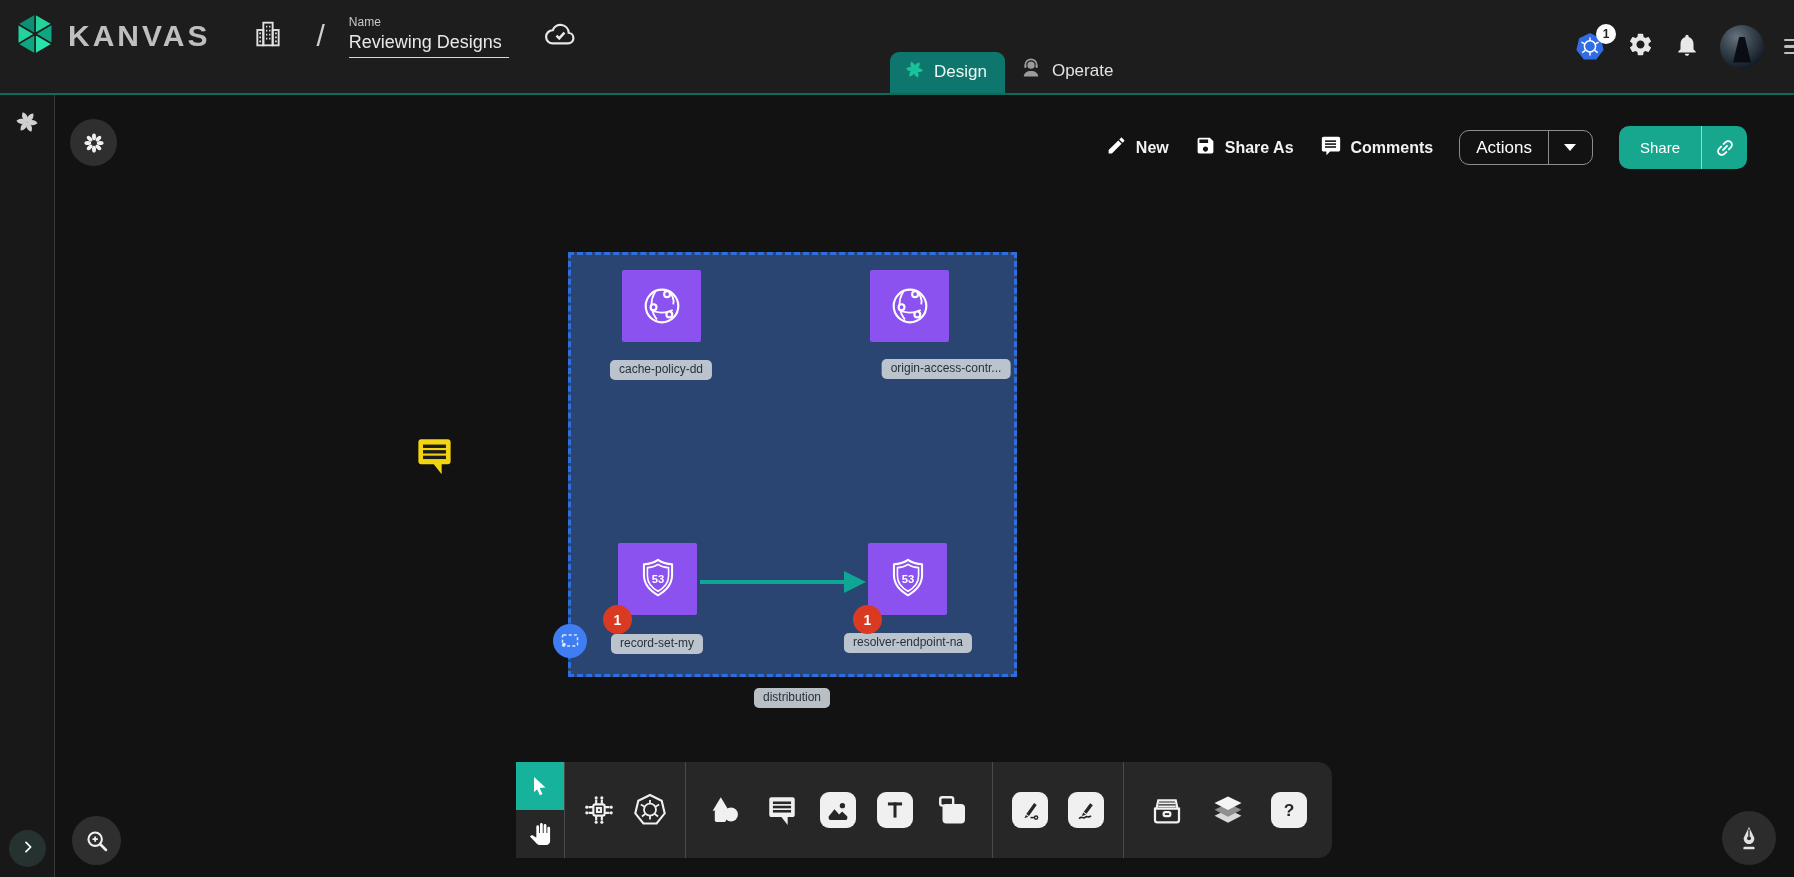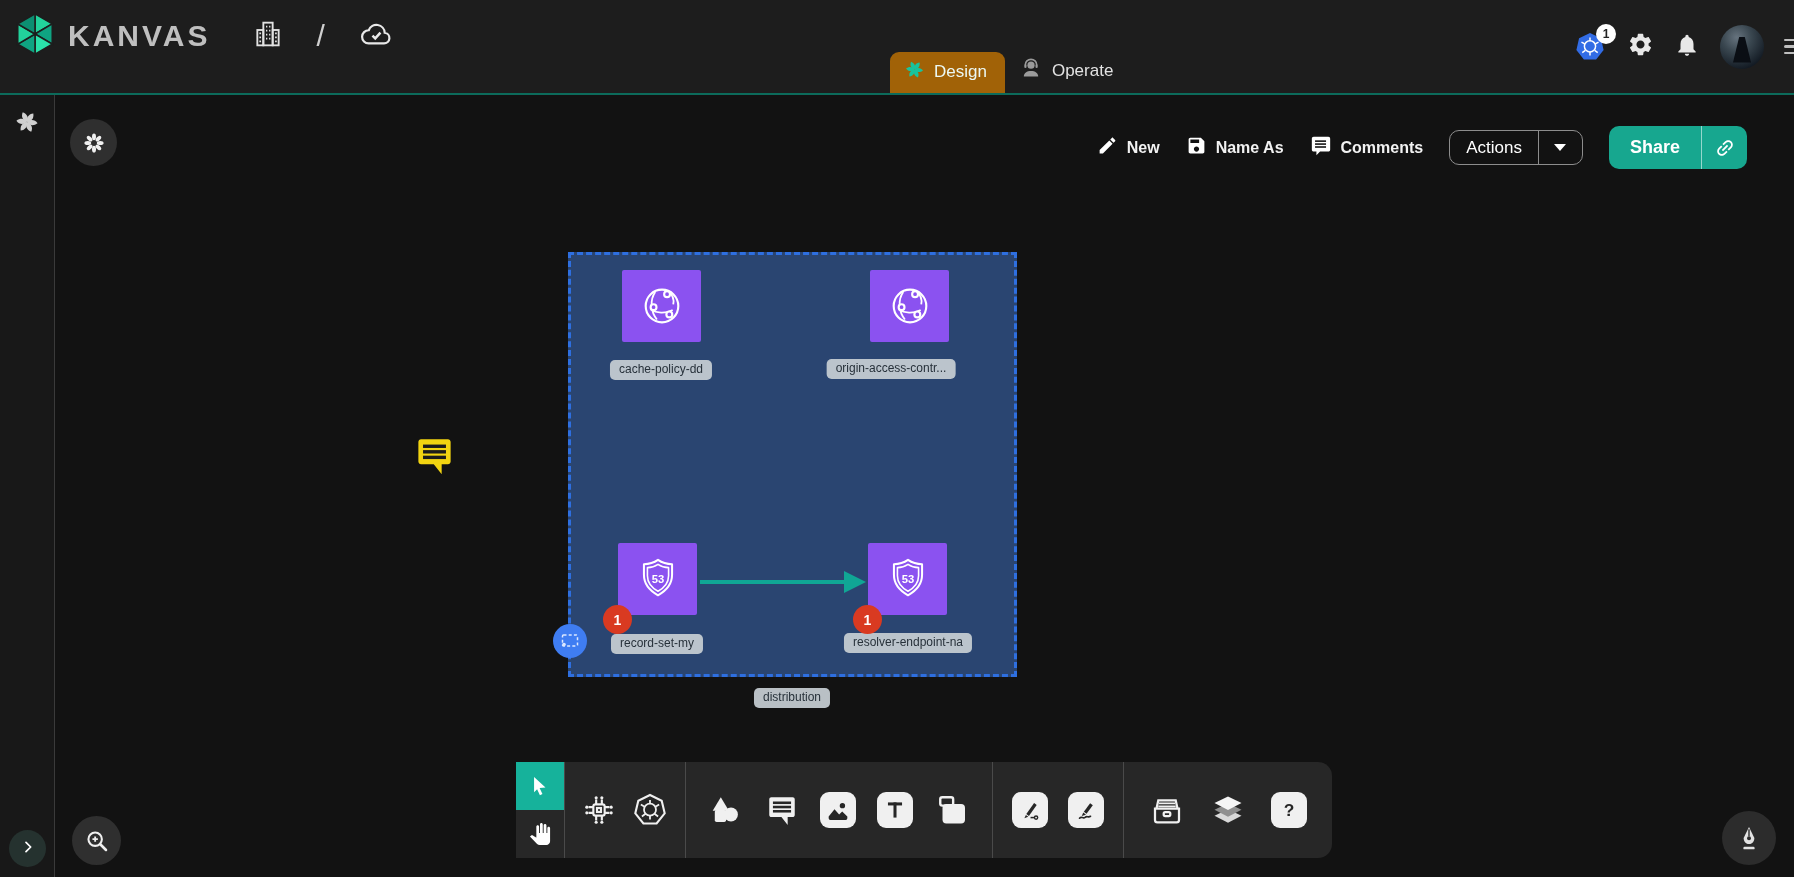--- a/index.html
+++ b/index.html
@@ -16,21 +16,21 @@
   .crumb-sep { color:#cfcfcf; font-size:30px; font-weight:300; margin-left:16px; }
   .name-block { margin-left:8px; display:flex; flex-direction:column; }
   .name-label { font-size:12px; color:#c9c9c9; margin-bottom:2px; }
   .name-input { width:160px; background:transparent; border:none; outline:none;
                 border-bottom:1px solid #d8d8d8; color:#e8e8e8; font-size:18px;
                 font-family:"Liberation Sans",sans-serif; padding:1px 0 4px 0; }
   .cloud-wrap { margin-left:18px; }
 
   .tabs { position:absolute; left:890px; bottom:0; display:flex; align-items:flex-end; }
   .tab { display:flex; align-items:center; gap:9px; padding:7px 18px 8px 14px; font-size:17px; color:#e2e2e2; cursor:pointer; }
-  .tab.active { background:#a16207; border-radius:9px 9px 0 0; color:#ecf8f3; }
+  .tab.active { background:#0f766e; border-radius:9px 9px 0 0; color:#ecf8f3; }
 
   .hright { position:absolute; right:6px; top:0; height:93px; display:flex; align-items:center; gap:20px; }
   .k8s-wrap { position:relative; width:34px; height:32px; }
   .notif-badge { position:absolute; right:-9px; top:-7px; width:20px; height:20px; border-radius:50%;
                  background:#fff; color:#222; font-size:12px; font-weight:700;
                  display:flex; align-items:center; justify-content:center; }
   .avatar { width:44px; height:44px; border-radius:50%;
             background:radial-gradient(circle at 38% 28%, #66737e 0%, #3a4750 35%, #151d26 75%, #05070c 100%);
             overflow:hidden; position:relative; }
   .avatar::after{ content:""; position:absolute; left:13px; top:12px; width:18px; height:26px;
@@ -50,21 +50,21 @@
   .ct-item { display:flex; align-items:center; gap:9px; color:#f2f2f2; font-size:16px; font-weight:600; cursor:pointer; }
   .actions-btn { display:flex; align-items:center; height:35px; border:1.5px solid #8d8d8d;
                  border-radius:10px; overflow:hidden; color:#fff; cursor:pointer; }
   .actions-label { padding:0 16px; font-size:17px; }
   .actions-caret { width:44px; height:100%; display:flex; align-items:center; justify-content:center;
                    border-left:1px solid #8d8d8d; }
   .caret-down { width:0; height:0; border-left:6px solid transparent; border-right:6px solid transparent;
                 border-top:7px solid #fff; }
   .share-btn { display:flex; align-items:center; height:43px; border-radius:10px; overflow:hidden;
                background:#17a78f; color:#fff; cursor:pointer; }
-  .share-label { padding:0 21px; font-size:18px; font-weight:700; }
+  .share-label { padding:0 21px; font-size:15px; font-weight:400; }
   .share-link { width:46px; height:100%; display:flex; align-items:center; justify-content:center;
                 border-left:1px solid rgba(255,255,255,.55); }
 
   
   .group-box { position:absolute; left:568px; top:252px; width:449px; height:425px;
                background:#2a4571; border:3px dashed #2e6fe0; z-index:5; }
   .group-handle { position:absolute; left:553px; top:624px; width:34px; height:34px; border-radius:50%;
                   background:#3f7df2; display:flex; align-items:center; justify-content:center; z-index:8; cursor:pointer; }
   .node { position:absolute; width:79px; height:72px; background:#8b52f0; border-radius:2px;
           display:flex; align-items:center; justify-content:center; z-index:7; cursor:pointer; }
@@ -121,20 +121,24 @@
       <span style="margin-left:26px;">
         <svg width="32" height="32" viewBox="0 0 24 24" fill="none" stroke="#e2e2e2" stroke-width="1.4">
           <rect x="8.5" y="3.5" width="7" height="17"></rect>
           <rect x="4" y="9" width="4.5" height="11.5"></rect>
           <rect x="15.5" y="9" width="4.5" height="11.5"></rect>
           <path d="M10.5 6.5h1M12.8 6.5h1M10.5 9.5h1M12.8 9.5h1M10.5 12.5h1M12.8 12.5h1M10.5 15.5h1M12.8 15.5h1" stroke-width="1.2"></path>
           <path d="M5.5 11.5h1.3M5.5 14.5h1.3M5.5 17.5h1.3M17.3 11.5h1.3M17.3 14.5h1.3M17.3 17.5h1.3" stroke-width="1.2"></path>
         </svg>
       </span>
       <span class="crumb-sep">/</span>
+      <div class="name-block">
+        <span class="name-label">Name</span>
+        <input class="name-input" type="text" value="Reviewing Designs" style="">
+      </div>
       <span class="cloud-wrap">
         <svg width="33" height="33" viewBox="0 0 24 24" fill="none" stroke="#e8e8e8" stroke-width="1.6">
           <path d="M7 18.5h11.2a3.9 3.9 0 0 0 .5-7.77A6 6 0 0 0 7.1 8.9 4.6 4.6 0 0 0 7 18.5z"></path>
           <path d="M9.8 12.8l2 2 3.8-4.2" stroke-width="1.8"></path>
         </svg>
       </span>
     </div>
 
     <div class="tabs">
       <div class="tab active">
@@ -222,21 +226,21 @@
         </svg>
       </span>
       <span>New</span>
     </div>
     <div class="ct-item">
       <span>
         <svg width="21" height="21" viewBox="0 0 24 24" fill="#fff">
           <path d="M17 3H5c-1.11 0-2 .9-2 2v14c0 1.1.89 2 2 2h14c1.1 0 2-.9 2-2V7l-4-4zm-5 16c-1.66 0-3-1.34-3-3s1.34-3 3-3 3 1.34 3 3-1.34 3-3 3zm3-10H5V5h10v4z"></path>
         </svg>
       </span>
-      <span>Name As</span>
+      <span>Share As</span>
     </div>
     <div class="ct-item">
       <span>
         <svg width="22" height="22" viewBox="0 0 24 24">
           <path d="M20 2H4c-1.1 0-2 .9-2 2v12c0 1.1.9 2 2 2h3v4l4-4h9c1.1 0 2-.9 2-2V4c0-1.1-.9-2-2-2z" fill="#fff"></path>
           <rect x="5.5" y="5.8" width="12" height="1.8" fill="#1d1d1d"></rect>
           <rect x="5.5" y="9" width="12" height="1.8" fill="#1d1d1d"></rect>
           <rect x="5.5" y="12.2" width="12" height="1.8" fill="#1d1d1d"></rect>
         </svg>
       </span>
@@ -299,21 +303,21 @@
     </svg>
   </div>
 
   <div class="edge"></div>
   <div class="edge-head"></div>
 
   <div class="badge" style="left:603px; top:605px;">1</div>
   <div class="badge" style="left:853px; top:605px;">1</div>
 
   <div class="node-label" style="left:661px; top:360px;">cache-policy-dd</div>
-  <div class="node-label" style="left:891px; top:359px;">origin-access-contr...</div>
+  <div class="node-label" style="left:946px; top:359px;">origin-access-contr...</div>
   <div class="node-label" style="left:657px; top:634px;">record-set-my</div>
   <div class="node-label" style="left:908px; top:633px;">resolver-endpoint-na</div>
 
   <div class="node-label" style="left:792px; top:688px;">distribution</div>
 
   <div class="comment-marker">
     <svg width="43" height="50" viewBox="0 0 24 27">
       <path d="M4.5 3h15c.85 0 1.5.67 1.5 1.5v11c0 .83-.65 1.5-1.5 1.5H16v5.5L11.6 17H4.5C3.65 17 3 16.33 3 15.5v-11C3 3.67 3.65 3 4.5 3z" fill="#f2d411"></path>
       <rect x="5.6" y="6" width="12.8" height="1.9" fill="#1c1c1c"></rect>
       <rect x="5.6" y="9.1" width="12.8" height="1.9" fill="#1c1c1c"></rect>

